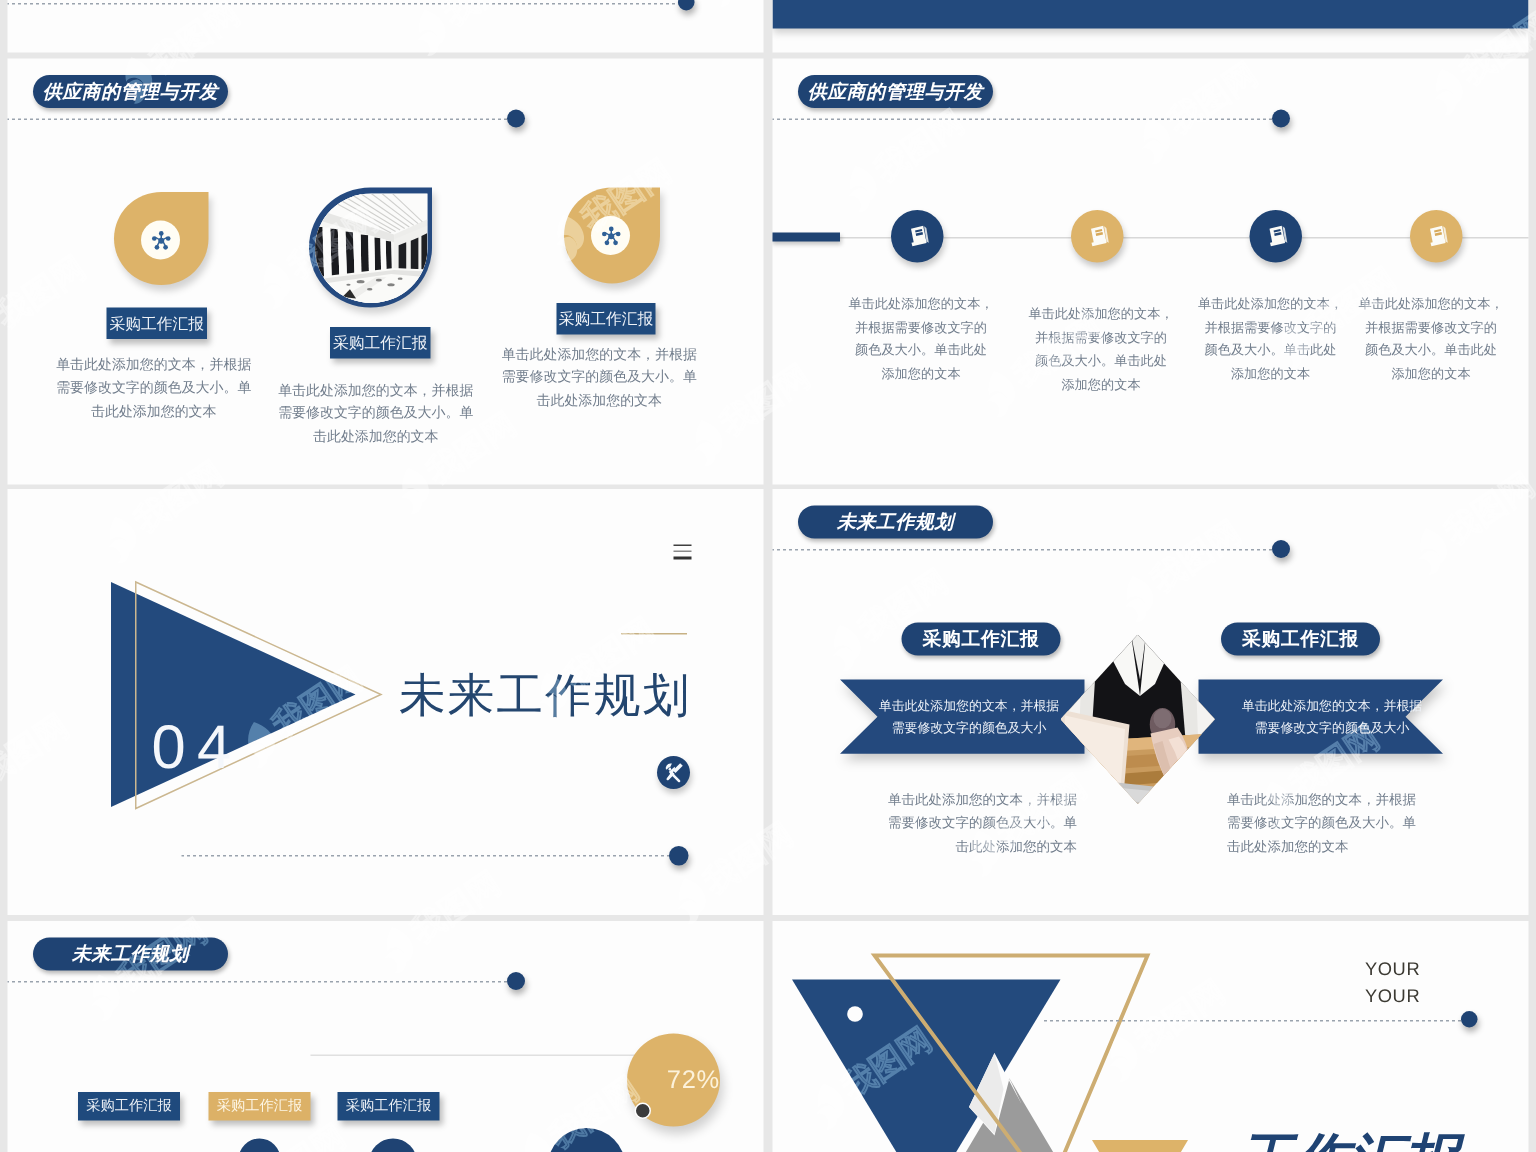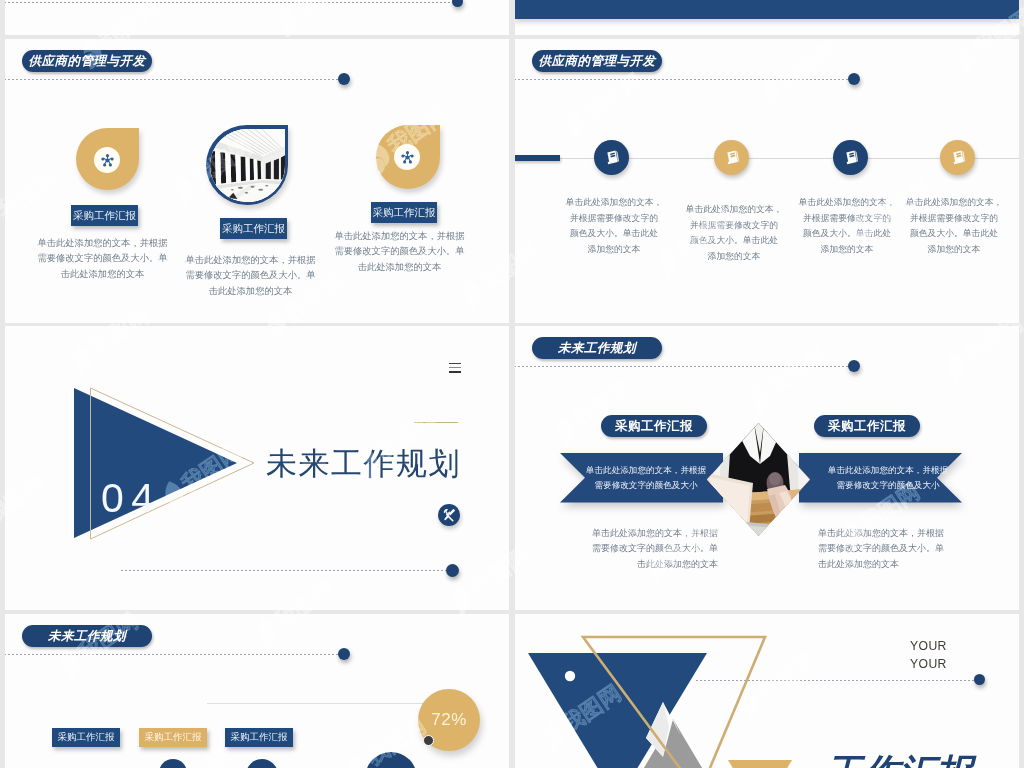--- a/index.html
+++ b/index.html
@@ -384,21 +384,21 @@
 
     <div style="position:absolute;left:154px;top:145px;width:28px;height:28px;
                 border-radius:50%;background:#1f4373;"></div>
     <div style="position:absolute;left:241px;top:145px;width:32px;height:32px;
                 border-radius:50%;background:#1f4373;"></div>
     <div style="position:absolute;left:360px;top:138px;width:52px;height:52px;
                 border-radius:50%;background:#1f4373;"></div>
 
     <div style="position:absolute;left:413px;top:75px;width:62px;height:62px;border-radius:50%;
                 background:#ddb369;box-shadow:2px 5px 7px rgba(0,0,0,.18);
-                display:flex;align-items:center;justify-content:center;
+                display:flex;align-items:center;justify-content:flex-end;
                 color:#fcf2db;font-size:17px;letter-spacing:.5px;">
       <span>72%</span>
     </div>
     <div style="position:absolute;left:418px;top:121px;width:9px;height:9px;border-radius:50%;
                 background:#3c3c3c;border:1.6px solid #ffffff;"></div>
   </div>
 
   <div class="slide" style="left:515px;top:614px;">
     <svg width="504" height="284" viewBox="0 0 504 284" style="position:absolute;left:0;top:0;">
       <polygon points="13,39 192,39 102.5,187" fill="#234a7d"></polygon>

